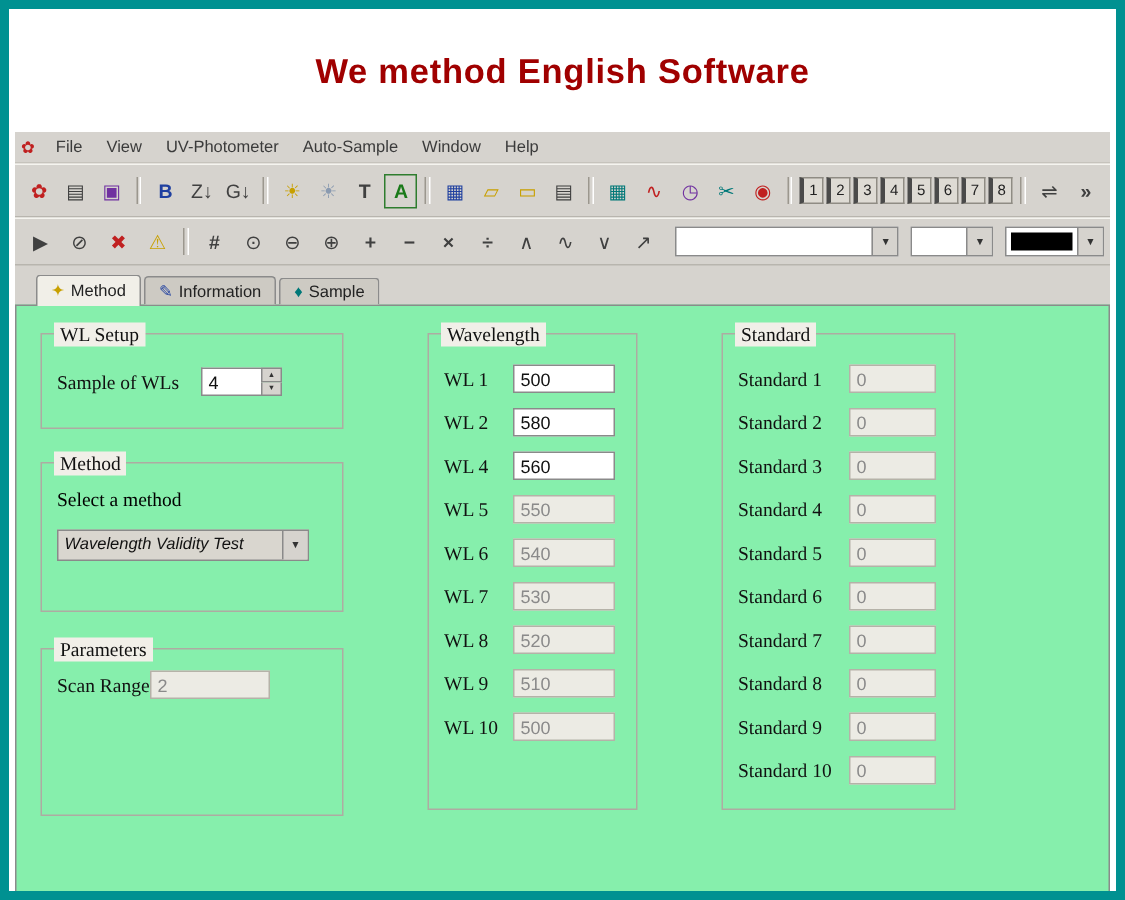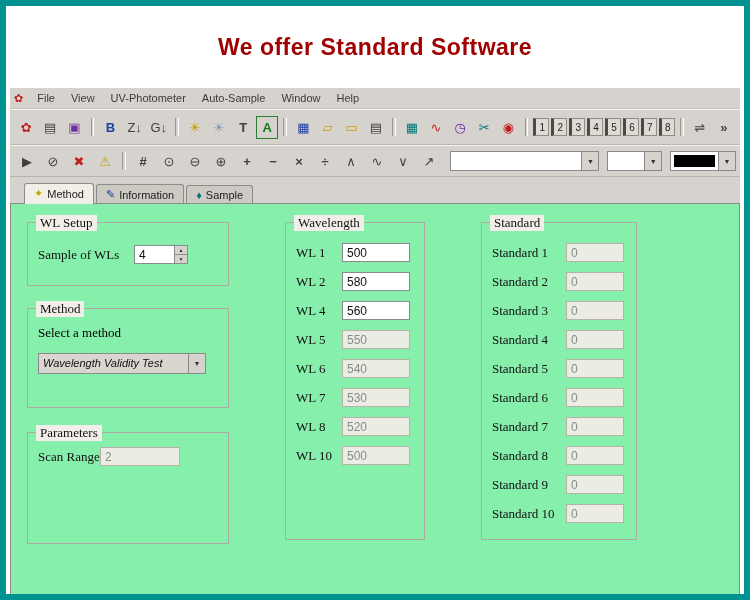--- a/index.html
+++ b/index.html
@@ -80,21 +80,21 @@
   .combo .combo-text{flex:1;font-size:11px;padding:3px 4px;color:#111;white-space:nowrap;overflow:hidden;font-style:italic;}
   
   .statusbar{height:46px;background:#d6d3ce;border-top:1px solid #fff;box-shadow:inset 0 1px 0 #b8b5ae;}
 </style>
 </head>
 <body>
 
 <div class="frame">
 
   <div class="banner">
-    <div class="banner-title">We offer Standard Software</div>
+    <div class="banner-title">We method English Software</div>
   </div>
 
   <div class="app">
 
     <div class="menubar">
       <span class="logo">✿</span>
 
         <span class="menu-item">File</span>
 
         <span class="menu-item">View</span>
@@ -320,20 +320,24 @@
             <div class="frow">
               <span class="flabel wl">WL 7</span>
               <input class="fld wlf off" value="530" style="">
             </div>
 
             <div class="frow">
               <span class="flabel wl">WL 8</span>
               <input class="fld wlf off" value="520" style="">
             </div>
 
+            <div class="frow">
+              <span class="flabel wl">WL 9</span>
+              <input class="fld wlf off" value="510" style="">
+            </div>
 
             <div class="frow">
               <span class="flabel wl">WL 10</span>
               <input class="fld wlf off" value="500" style="">
             </div>
           </div>
       </div>
 
       <div class="group grp-tall grp-standard">
         <span class="gtitle">Standard</span>

